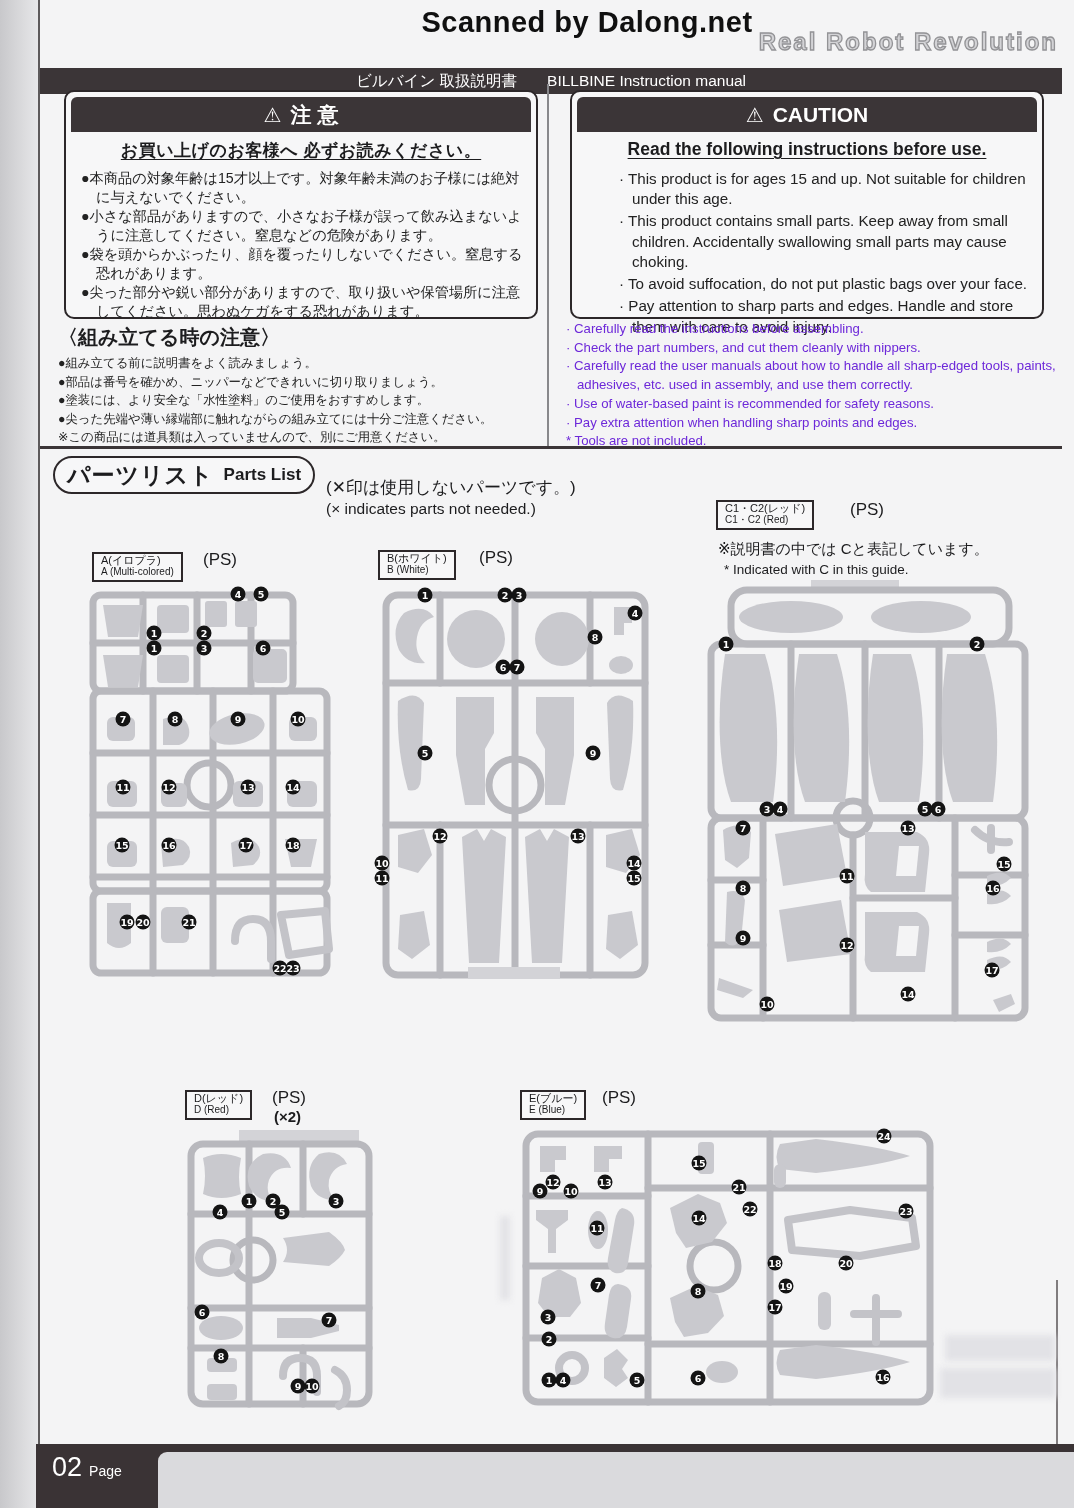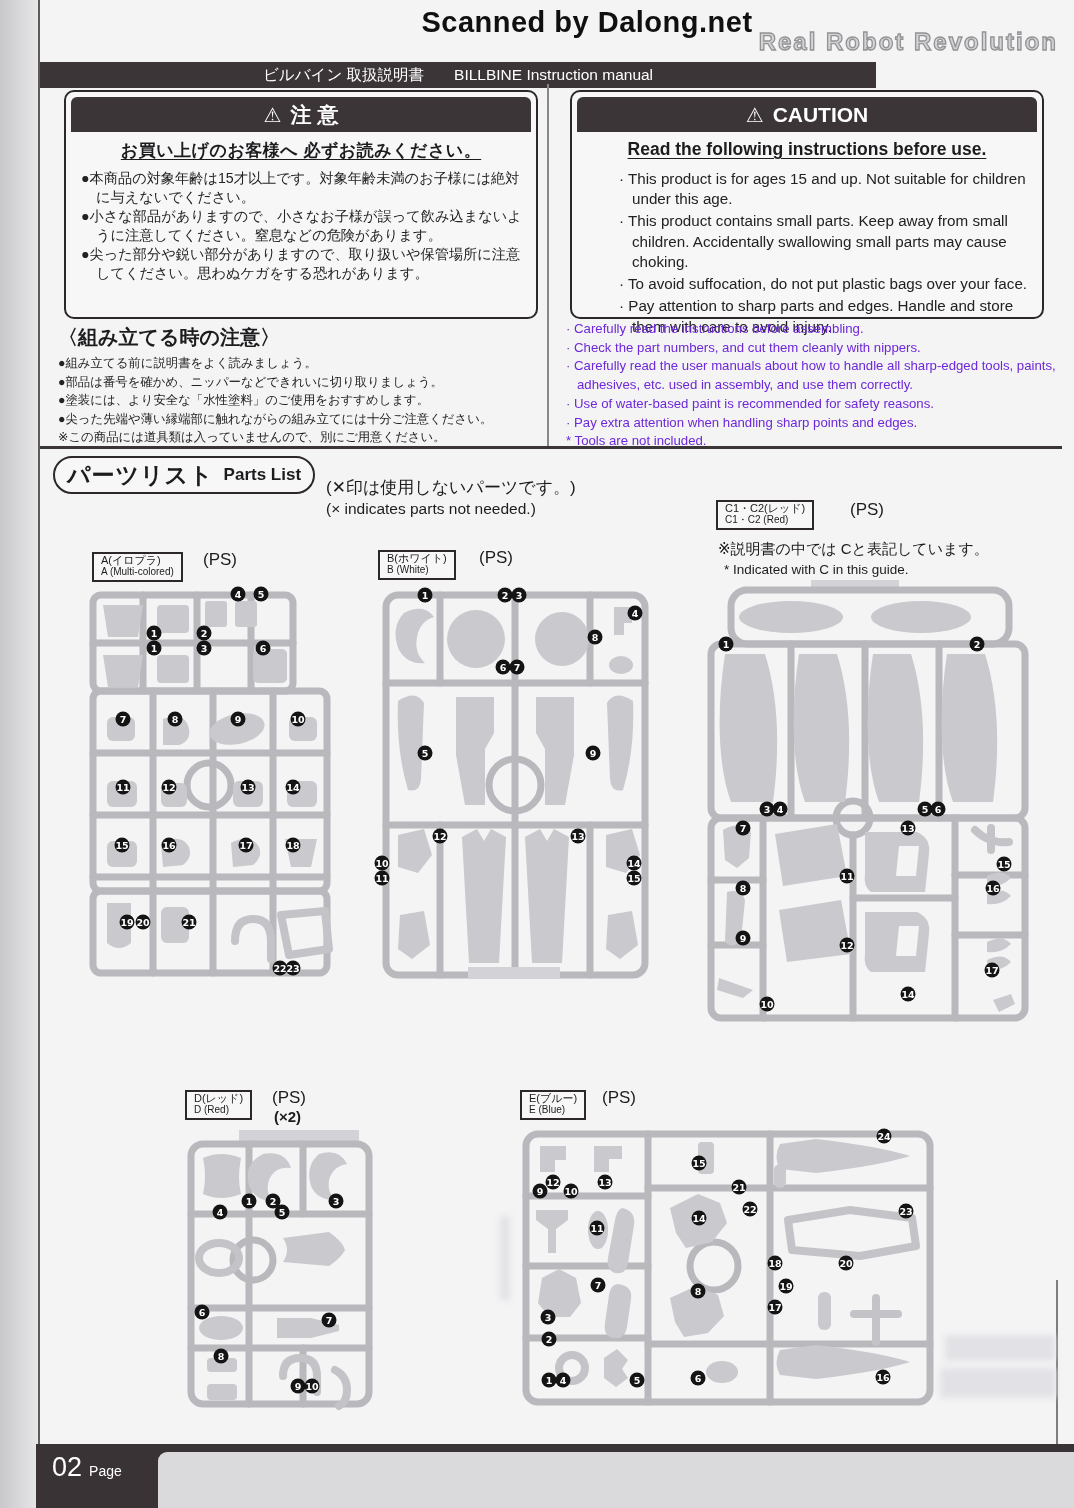--- a/index.html
+++ b/index.html
@@ -9,21 +9,21 @@
 
   
   .edge-left{left:0;top:0;width:38px;height:1508px;background:linear-gradient(90deg,#c8c8cb,#e7e7e9);}
   .edge-left-line{left:38px;top:0;width:2px;height:1508px;background:#5d5a5b;}
   .edge-right-line{left:1056px;top:1280px;width:2px;height:166px;background:#807c7e;}
 
   
   .credit{left:100px;right:0;top:6px;text-align:center;font-size:29px;font-weight:bold;color:#101010;letter-spacing:.5px;}
   .brand{right:16px;top:28px;font-size:24px;font-weight:bold;letter-spacing:2px;color:#d3d3d6;
     -webkit-text-stroke:1.3px #939396;}
-  .titlebar{left:40px;top:62px;width:836px;height:26px;background:#3b3537;display:flex;align-items:center;justify-content:center;gap:30px;}
+  .titlebar{left:40px;top:68px;width:1022px;height:26px;background:#3b3537;display:flex;align-items:center;justify-content:center;gap:30px;}
   .titlebar span{color:#fff;font-size:15.5px;}
 
   
   .cbox{border:2.5px solid #2c2729;border-radius:10px;background:#f7f7f8;}
   .cbox-jp{left:64px;top:90px;width:470px;height:225px;}
   .cbox-en{left:570px;top:90px;width:470px;height:225px;}
   .cband{margin:5px 5px 0 5px;height:35px;background:#3b3537;border-radius:6px 6px 0 0;
     display:flex;align-items:center;justify-content:center;gap:9px;color:#fff;font-weight:bold;font-size:21px;}
   .cband .warn{font-size:20px;line-height:1;}
   .csub{text-align:center;font-weight:bold;text-decoration:underline;text-underline-offset:3px;margin-top:7px;}
@@ -103,20 +103,21 @@
 
   <div class="abs cbox cbox-jp">
     <div class="cband">
       <span class="warn">⚠</span>
       <span>注 意</span>
     </div>
     <div class="csub">お買い上げのお客様へ 必ずお読みください。</div>
     <div class="cbullets">
         <div class="jp-bullet">●本商品の対象年齢は15才以上です。対象年齢未満のお子様には絶対に与えないでください。</div>
         <div class="jp-bullet">●小さな部品がありますので、小さなお子様が誤って飲み込まないように注意してください。窒息などの危険があります。</div>
+        <div class="jp-bullet">●袋を頭からかぶったり、顔を覆ったりしないでください。窒息する恐れがあります。</div>
         <div class="jp-bullet">●尖った部分や鋭い部分がありますので、取り扱いや保管場所に注意してください。思わぬケガをする恐れがあります。</div>
       </div>
   </div>
 
   <div class="abs cbox cbox-en">
     <div class="cband">
       <span class="warn">⚠</span>
       <span>CAUTION</span>
     </div>
     <div class="csub">Read the following instructions before use.</div>

